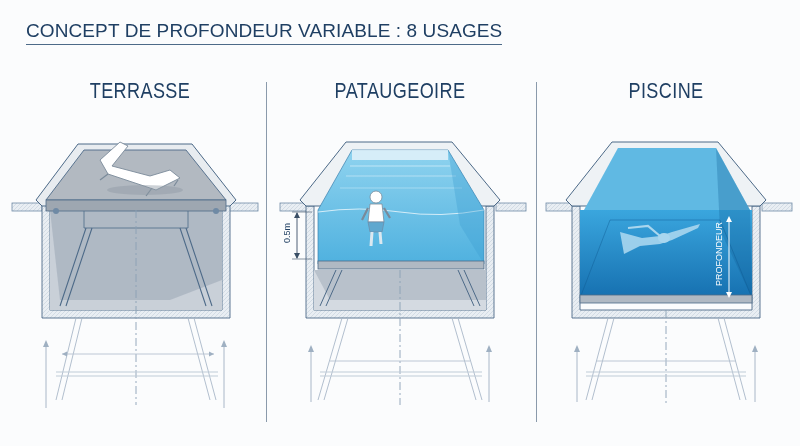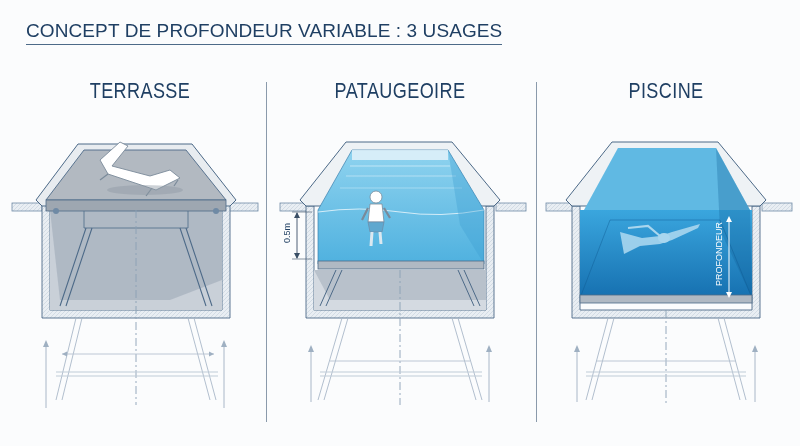--- a/index.html
+++ b/index.html
@@ -6,21 +6,21 @@
   body{width:800px;height:446px;position:relative;overflow:hidden;font-family:"Liberation Sans",sans-serif;}
   .title{position:absolute;left:26px;top:20px;font-size:19px;color:#1f3f63;letter-spacing:0.1px;padding-bottom:2px;border-bottom:1px solid #4d6a88;white-space:nowrap;}
   .panel-label{position:absolute;top:78px;font-family:"Liberation Sans Narrow","Liberation Sans",sans-serif;font-size:22px;color:#1f3f63;transform:scaleX(0.82);transform-origin:center;text-align:center;width:240px;letter-spacing:0.5px;}
   .divider{position:absolute;top:82px;width:1px;height:340px;background:#8a9aab;}
   svg{position:absolute;top:0;left:0;}
   .dim-text{font-family:"Liberation Sans",sans-serif;font-size:9px;}
 </style>
 </head>
 <body>
 
-<div class="title">CONCEPT DE PROFONDEUR VARIABLE : 3 USAGES</div>
+<div class="title">CONCEPT DE PROFONDEUR VARIABLE : 8 USAGES</div>
 
 <div class="panel-label" style="left:20px;">TERRASSE</div>
 <div class="panel-label" style="left:280px;">PATAUGEOIRE</div>
 <div class="panel-label" style="left:546px;">PISCINE</div>
 
 <div class="divider" style="left:266px;"></div>
 <div class="divider" style="left:536px;"></div>
 
 <svg width="800" height="446" viewBox="0 0 800 446">
   <defs>

